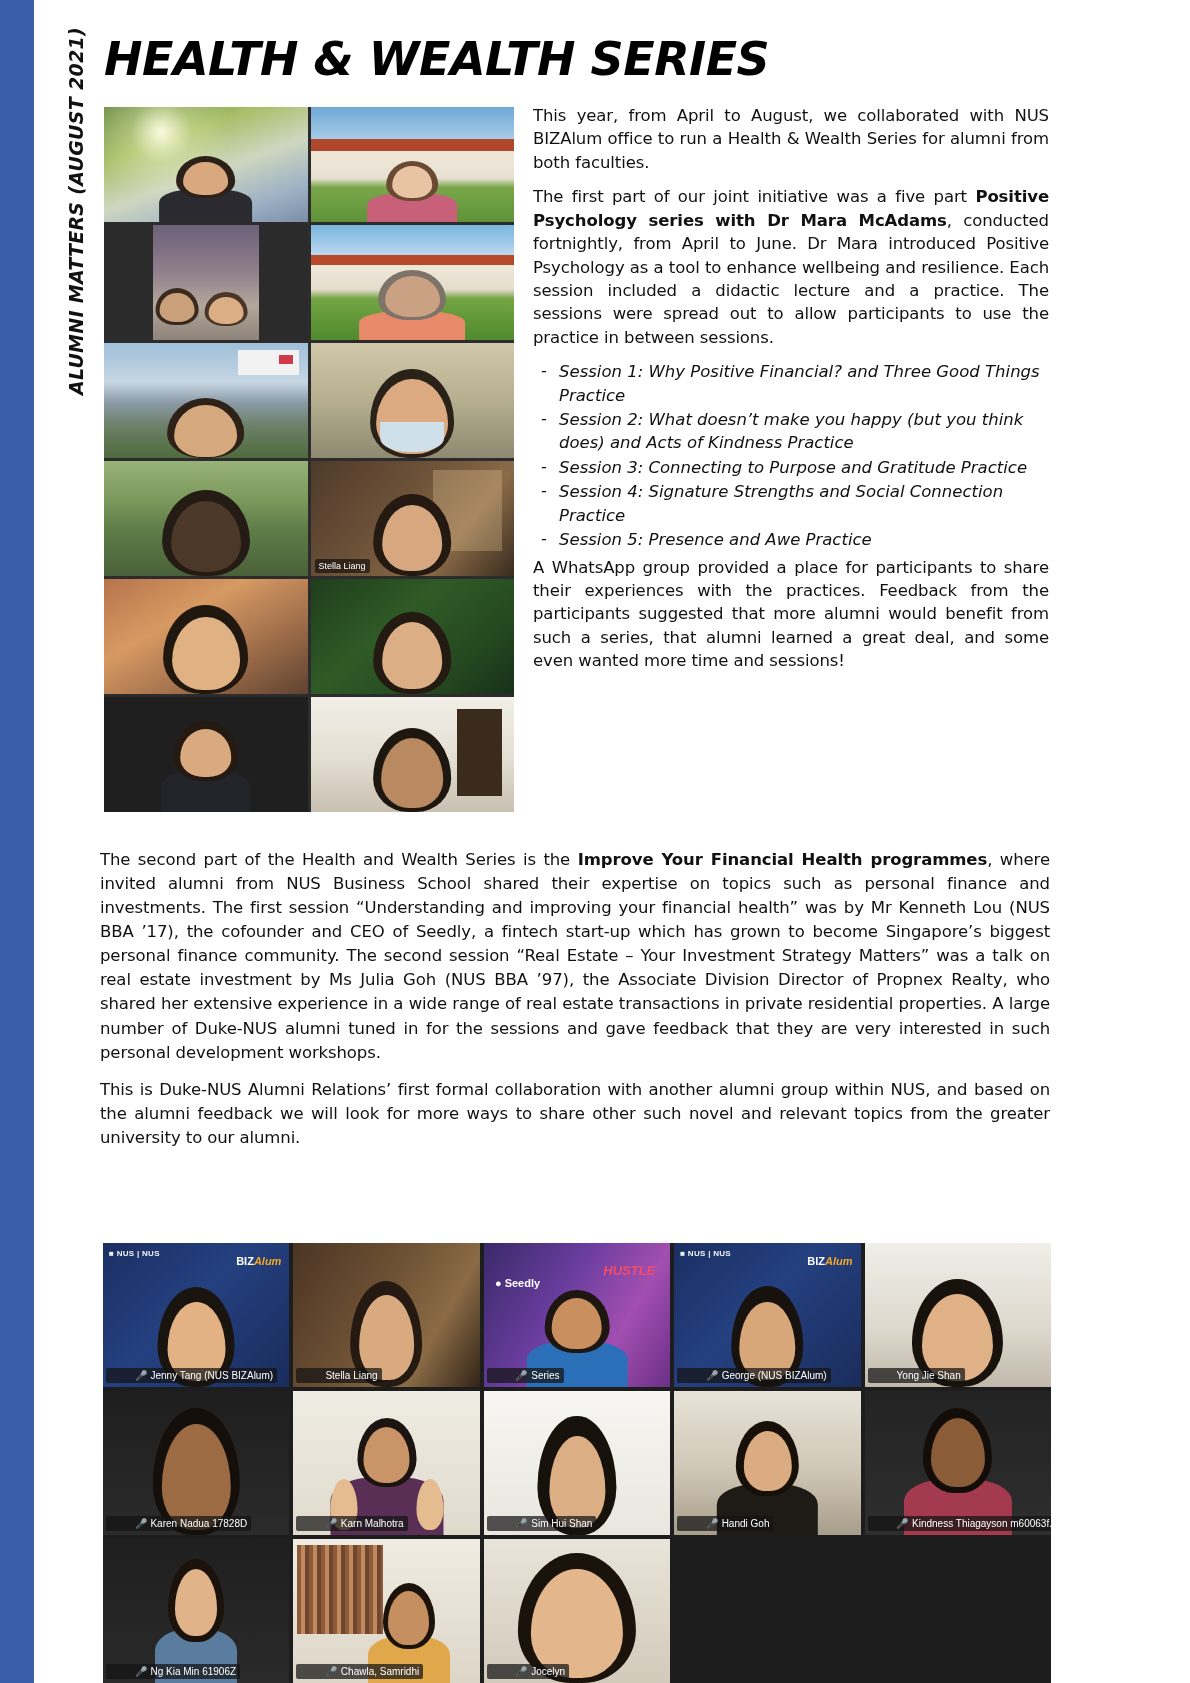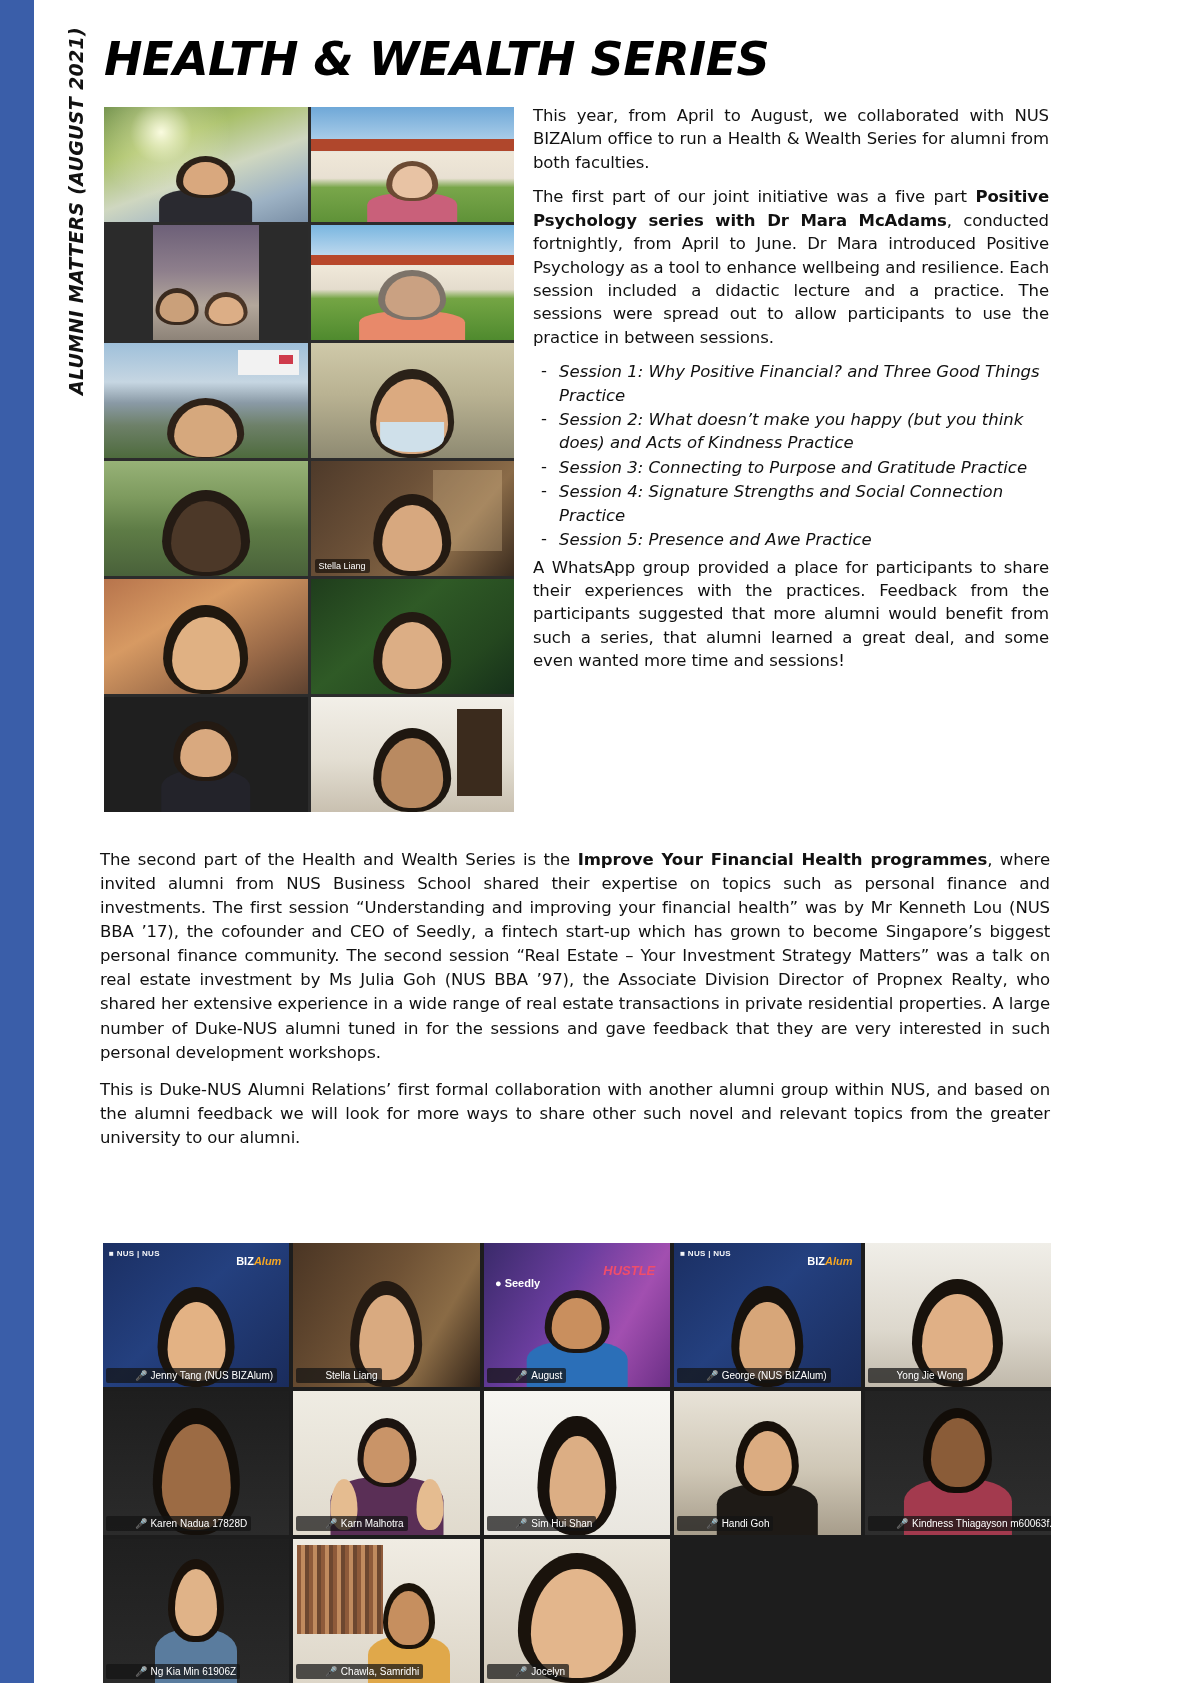--- a/index.html
+++ b/index.html
@@ -298,41 +298,41 @@
 
   <div class="tile">
     <div class="bg" style="background:linear-gradient(120deg,#3a2a6a 0%,#6a3d9e 40%,#a24fb0 70%,#6b2f86 100%);"></div>
     <div style="position:absolute;left:6%;top:10%;color:#fff;font-size:11px;font-weight:bold;font-family:'Liberation Sans',sans-serif;margin-top:20px;">● Seedly</div>
     <div style="position:absolute;right:8%;top:14%;color:#f04d6b;font-size:13px;font-weight:bold;font-style:italic;font-family:'Liberation Sans',sans-serif;">HUSTLE</div>
     <div class="person" style="width:54%;height:70%;">
       <div class="body-sh" style="position:absolute;left:0;bottom:0;width:100%;height:46%;background:#2b6fb8;"></div>
       <div class="head" style="position:absolute;left:18%;bottom:34%;width:64%;height:62%;background:#1d1611;"></div>
       <div class="head" style="position:absolute;left:25%;bottom:38%;width:50%;height:50%;background:#c98f5e;"></div>
     </div>
-    <div class="tilename"><span class="mic">🎤</span><span>August</span></div>
+    <div class="tilename"><span class="mic">🎤</span><span>Series</span></div>
   </div>
 
   <div class="tile">
     <div class="bg" style="background:linear-gradient(135deg,#1b2f63 0%,#24407f 45%,#1a2c5c 100%);"></div>
     <div class="nuslogo">■ NUS | NUS</div>
     <div class="bizalum"><span class="biz">BIZ</span><span class="alum">Alum</span></div>
     <div class="person" style="width:48%;height:76%;">
       <div class="head" style="position:absolute;left:10%;bottom:0;width:80%;height:92%;background:#17120d;"></div>
       <div class="head" style="position:absolute;left:19%;bottom:6%;width:62%;height:72%;background:#d7a679;"></div>
     </div>
     <div class="tilename"><span class="mic">🎤</span><span>George (NUS BIZAlum)</span></div>
   </div>
 
   <div class="tile">
     <div class="bg" style="background:linear-gradient(180deg,#f0eee8 0%,#ddd8cd 60%,#c0b9ab 100%);"></div>
     <div class="person" style="width:58%;height:80%;">
       <div class="head" style="position:absolute;left:8%;bottom:0;width:84%;height:94%;background:#18120c;"></div>
       <div class="head" style="position:absolute;left:17%;bottom:5%;width:66%;height:76%;background:#e0b086;"></div>
     </div>
-    <div class="tilename">Yong Jie Wong</div>
+    <div class="tilename">Yong Jie Shan</div>
   </div>
 
   <div class="tile">
     <div class="bg" style="background:linear-gradient(180deg,#1e1e1e 0%,#2b2b2b 100%);"></div>
     <div class="person" style="width:56%;height:92%;">
       <div class="head" style="position:absolute;left:8%;bottom:0;width:84%;height:96%;background:#140f0a;"></div>
       <div class="head" style="position:absolute;left:17%;bottom:4%;width:66%;height:80%;background:#9c6b44;"></div>
     </div>
     <div class="tilename"><span class="mic">🎤</span><span>Karen Nadua 17828D</span></div>
   </div>

